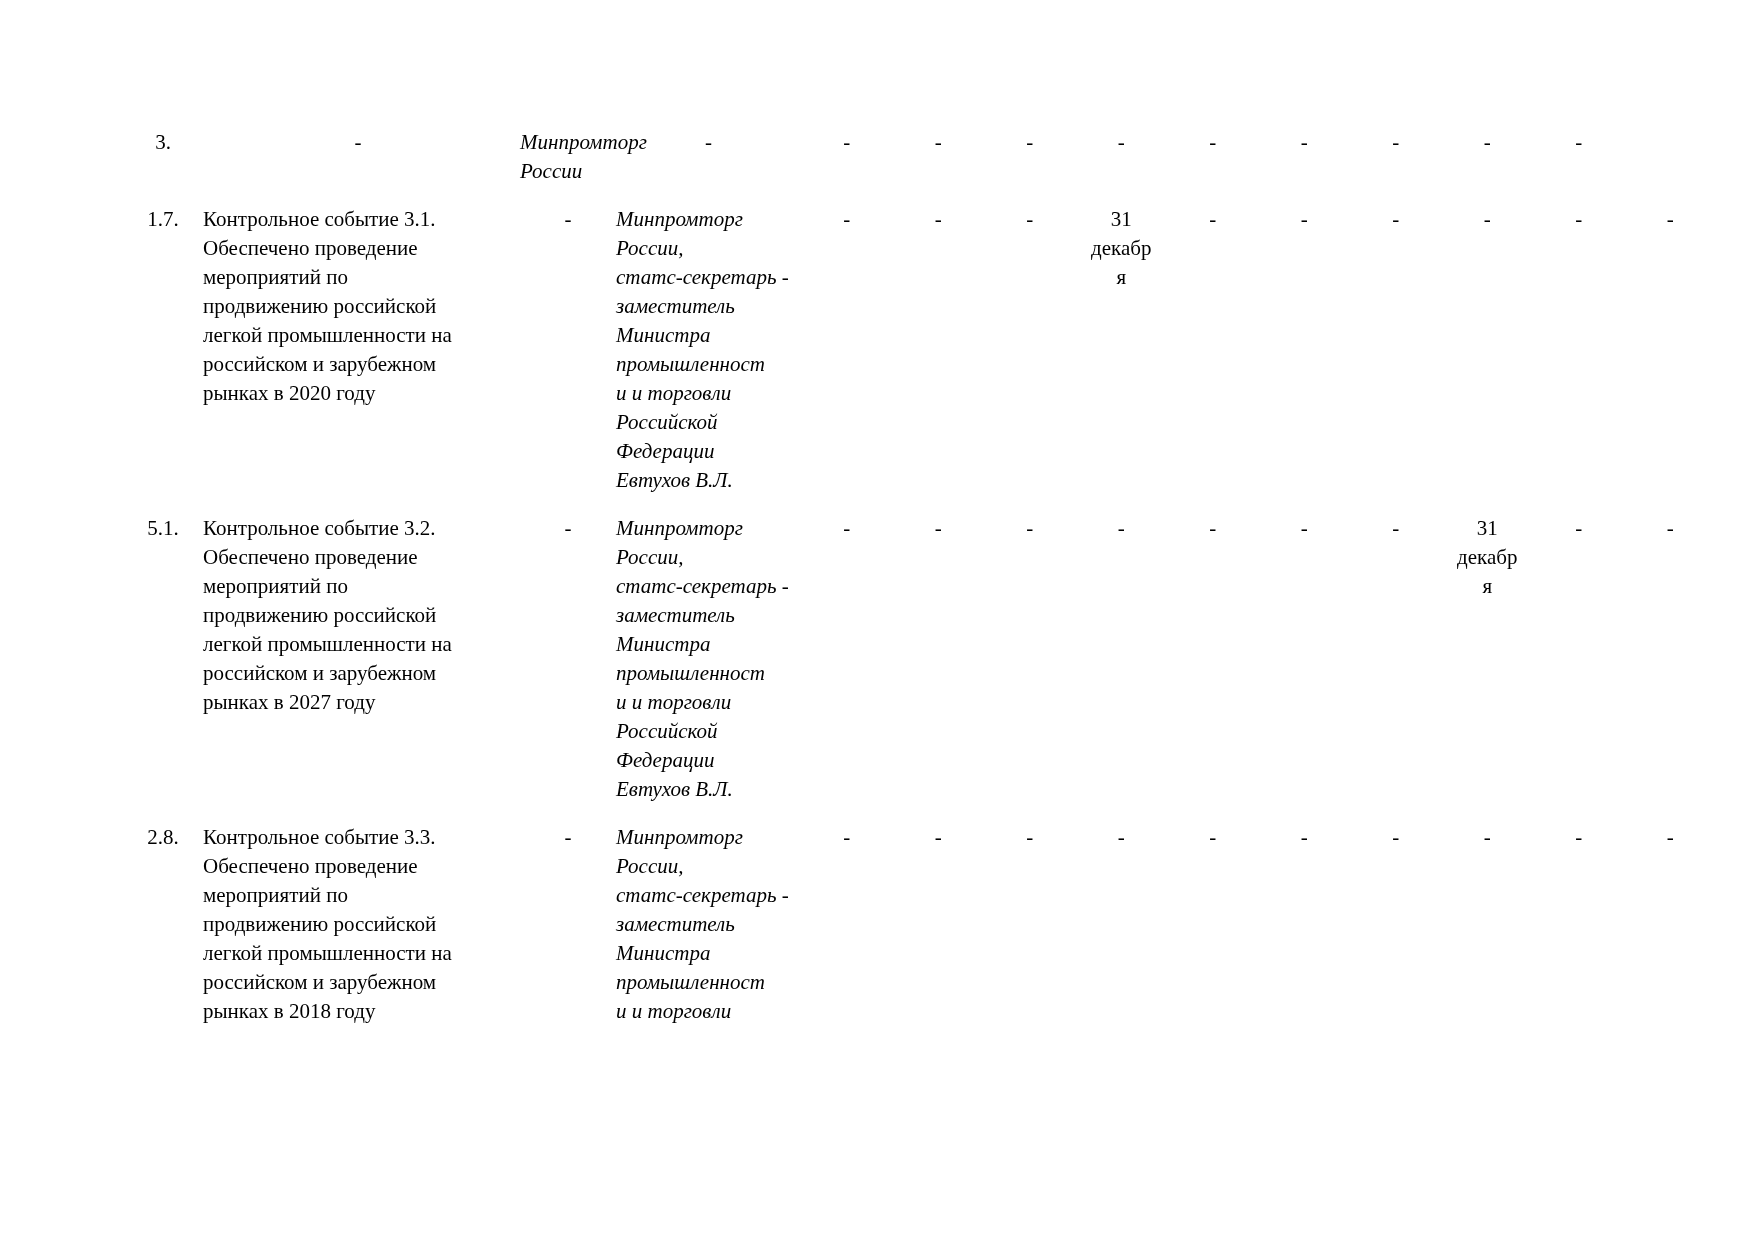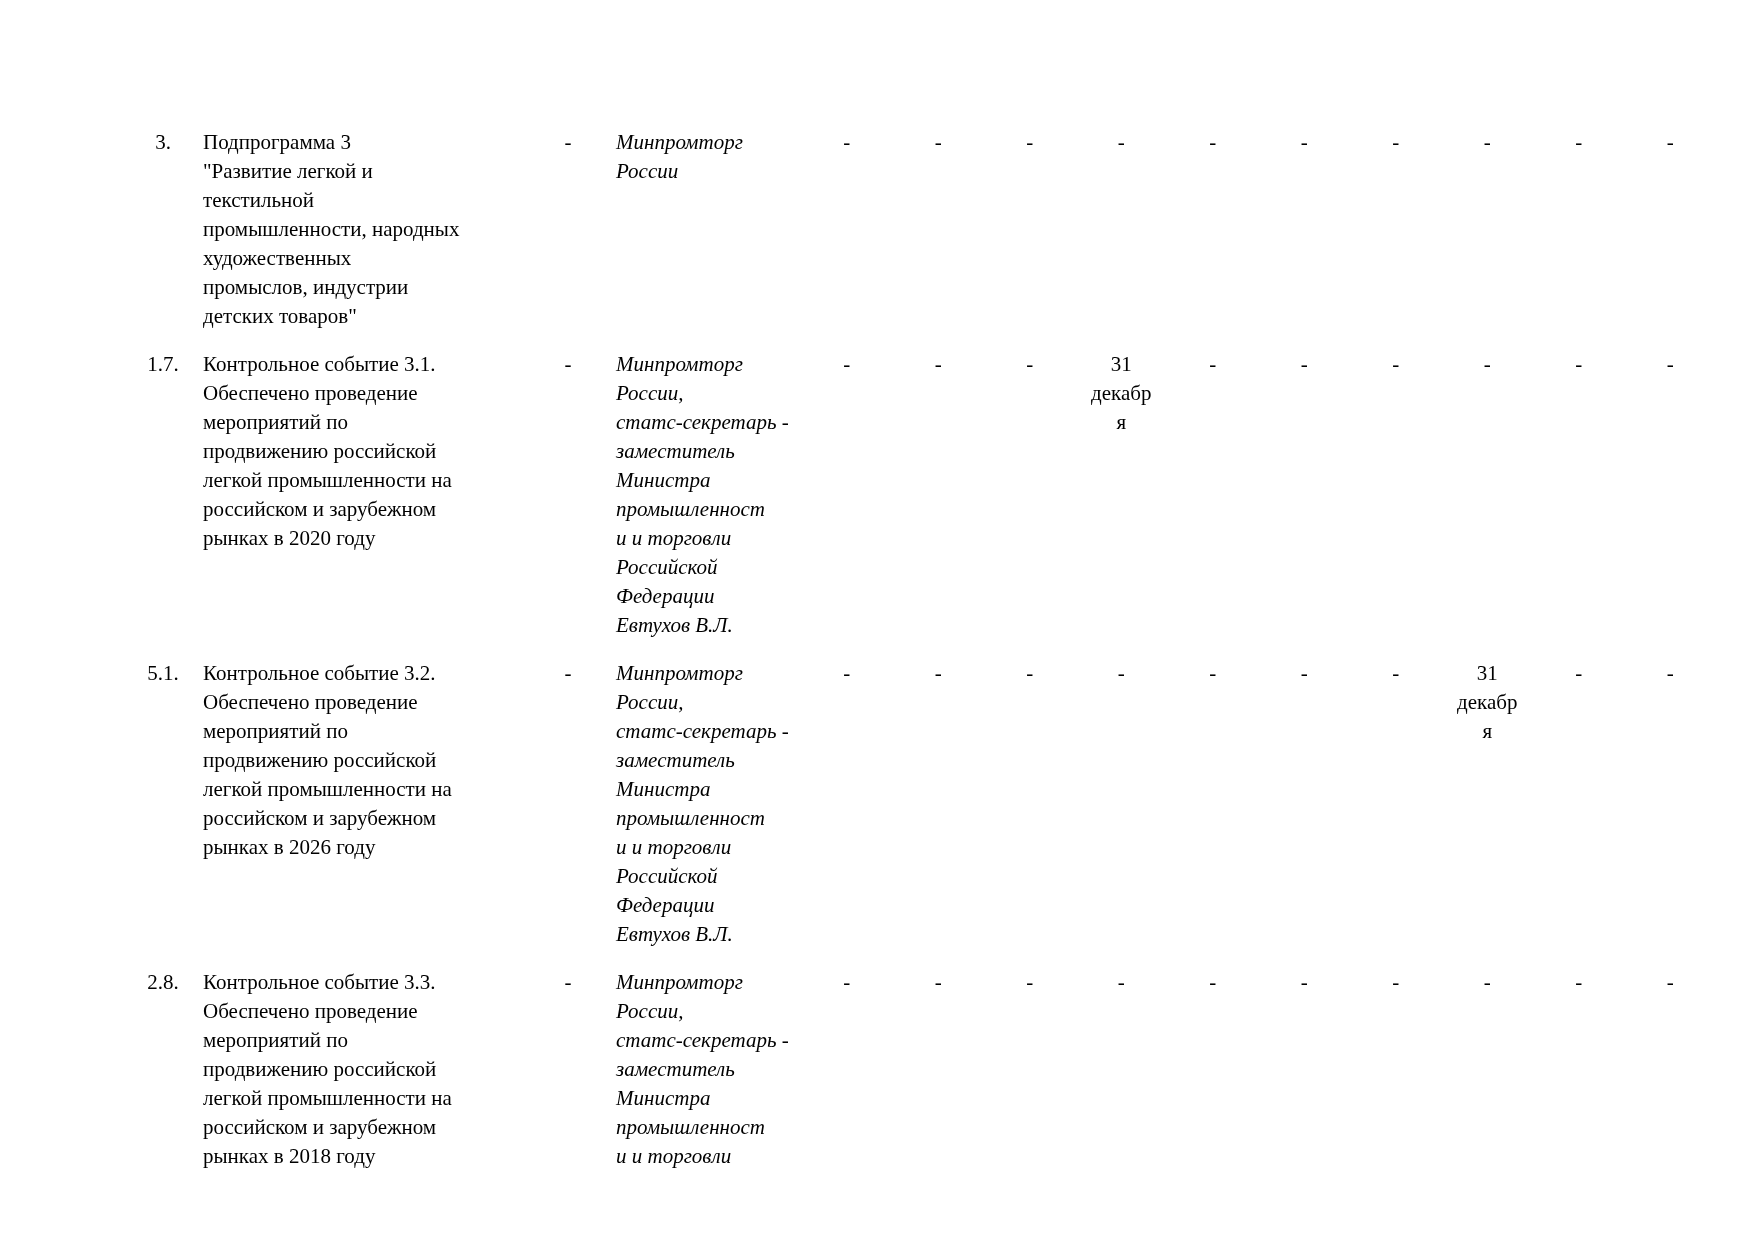--- a/index.html
+++ b/index.html
@@ -37,27 +37,20 @@
   .c-data { text-align: center; }
 </style>
 </head>
 <body>
 
 <div class="page">
   <div class="doc-table">
 
     <div class="doc-row">
       <div class="cell c-num">3.</div>
-      <div class="cell c-task">Подпрограмма 3
-"Развитие легкой и
-текстильной
-промышленности, народных
-художественных
-промыслов, индустрии
-детских товаров"</div>
       <div class="cell c-sep">-</div>
       <div class="cell c-exec">Минпромторг
 России</div>
       <div class="cell c-data">-</div>
       <div class="cell c-data">-</div>
       <div class="cell c-data">-</div>
       <div class="cell c-data">-</div>
       <div class="cell c-data">-</div>
       <div class="cell c-data">-</div>
       <div class="cell c-data">-</div>
@@ -101,21 +94,21 @@
     </div>
 
     <div class="doc-row">
       <div class="cell c-num">5.1.</div>
       <div class="cell c-task">Контрольное событие 3.2.
 Обеспечено проведение
 мероприятий по
 продвижению российской
 легкой промышленности на
 российском и зарубежном
-рынках в 2026 году</div>
+рынках в 2027 году</div>
       <div class="cell c-sep">-</div>
       <div class="cell c-exec">Минпромторг
 России,
 статс-секретарь -
 заместитель
 Министра
 промышленност
 и и торговли
 Российской
 Федерации

